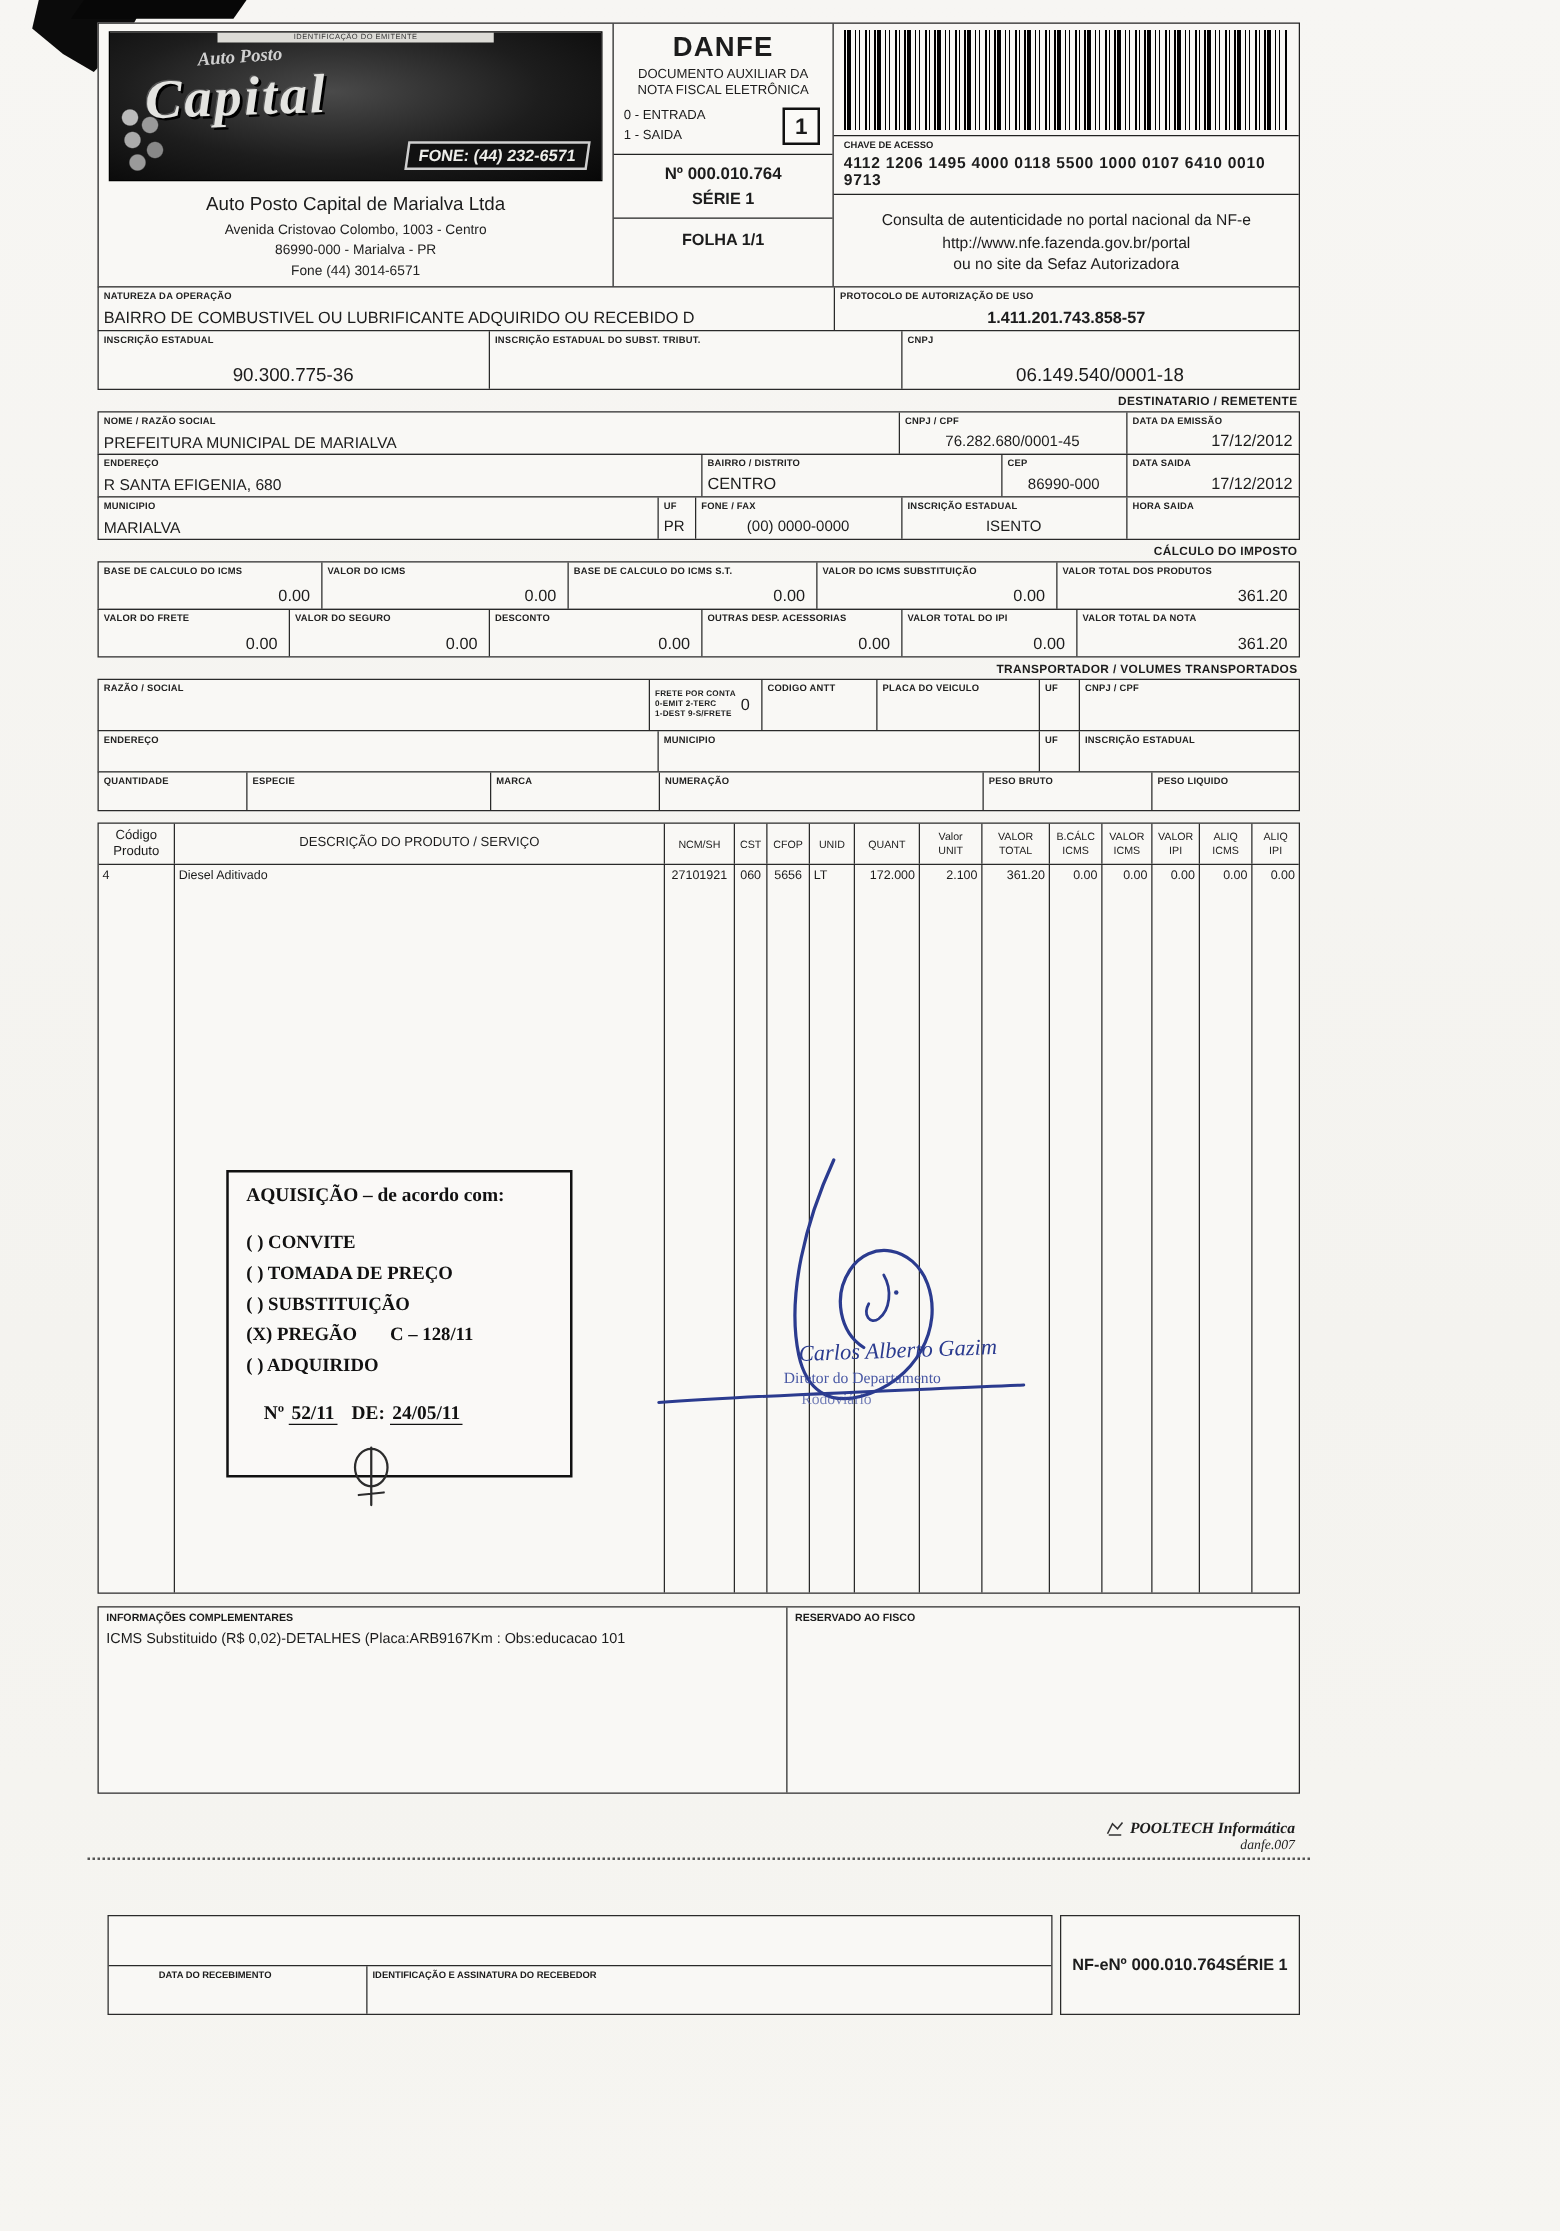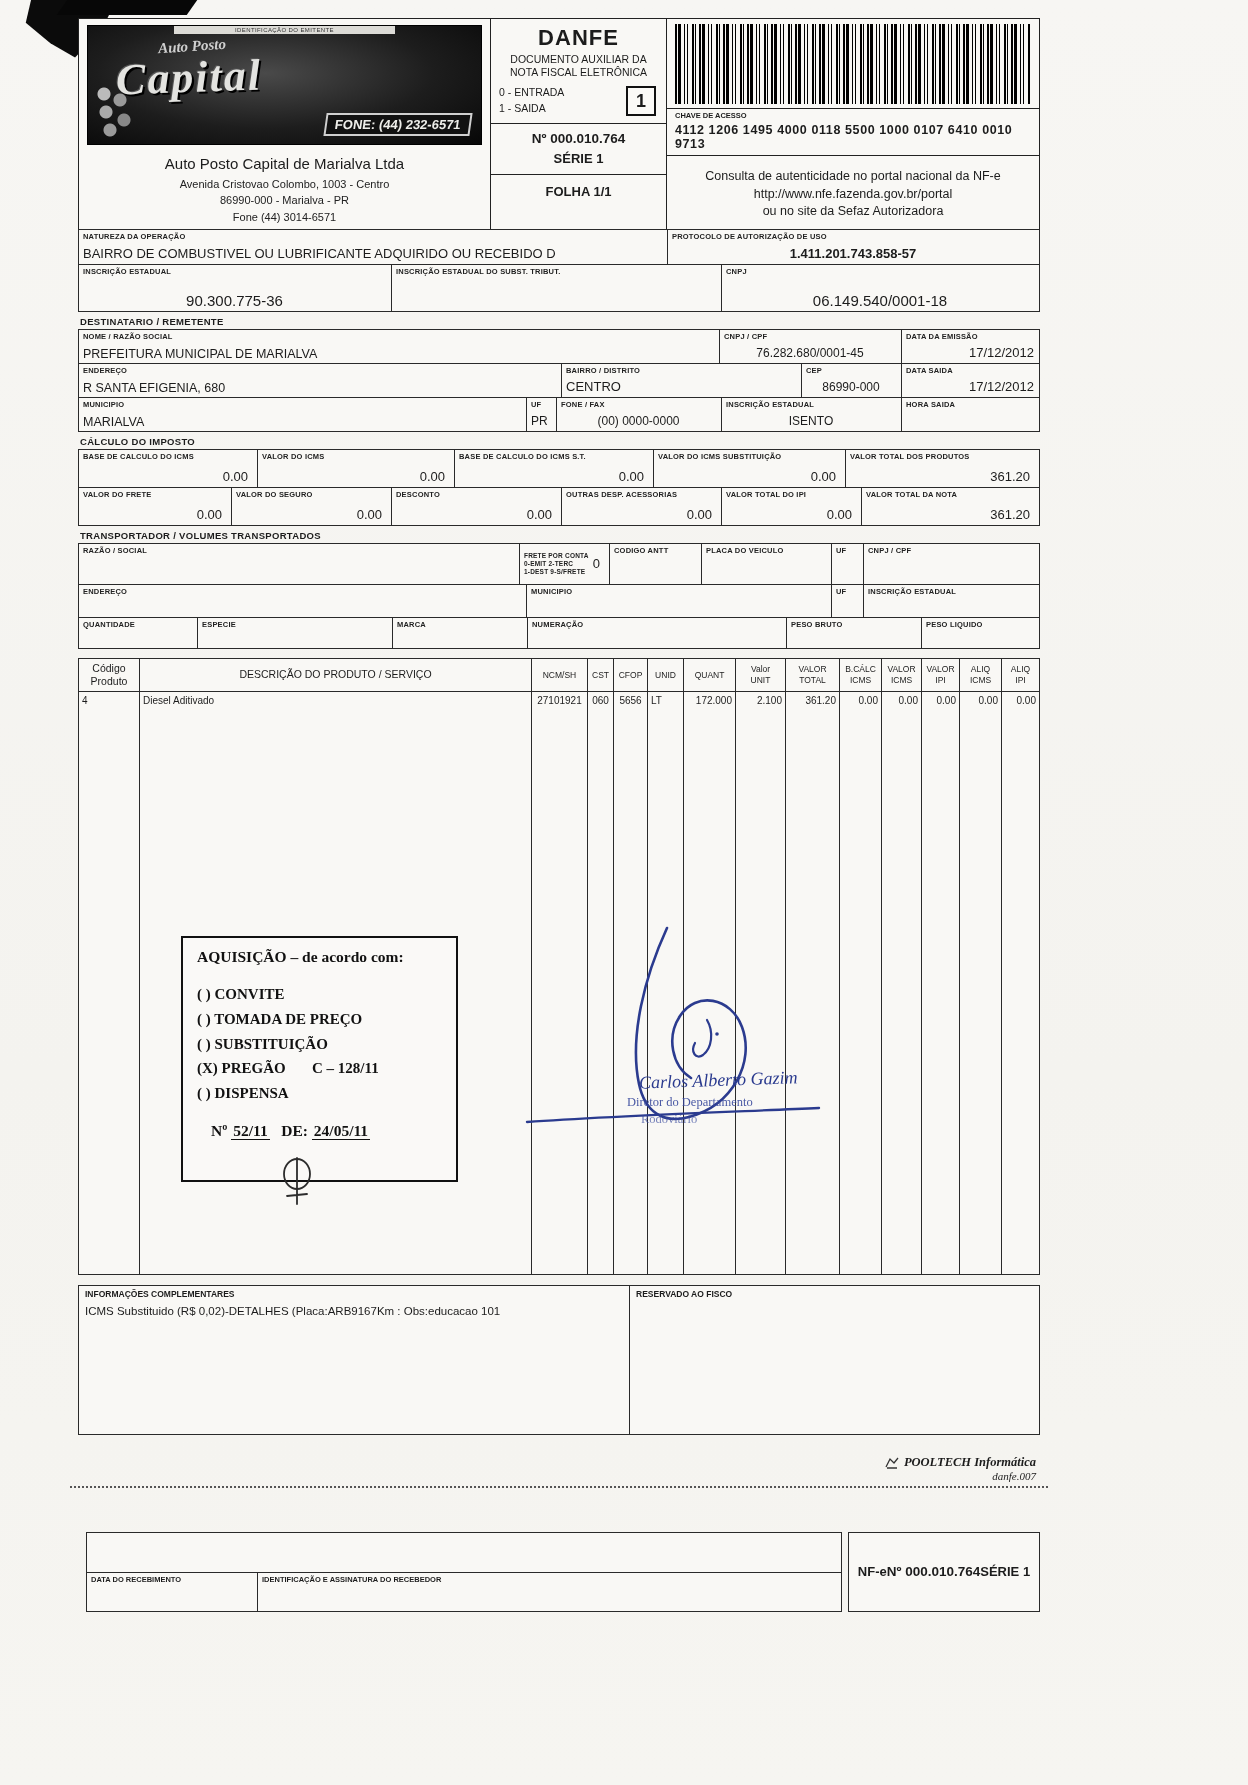--- a/index.html
+++ b/index.html
@@ -26,21 +26,21 @@
   .row { display:flex; border:1px solid #2a2a2a; margin-top:-1px; background:#f9f8f5; }
   .f { display:flex; flex-direction:column; padding:2px 5px 2px 4px; border-left:1px solid #2a2a2a; }
   .f:first-child { border-left:none; }
   .lbl { font-size:7.5px; font-weight:bold; color:#222; letter-spacing:.2px; line-height:1.2; white-space:pre-line; }
   .val { font-size:13px; margin-top:auto; line-height:1.15; }
   .val.center { text-align:center; }
   .val.right  { text-align:right; }
   .val.big    { font-size:15px; }
   .val.bold   { font-weight:bold; }
   .flex1 { flex:1; }
-  .seclabel { font-size:9.5px; font-weight:bold; padding:4px 2px 2px; letter-spacing:.3px; }
+  .seclabel { font-size:9.5px; font-weight:bold; padding:4px 2px 2px; letter-spacing:.3px;text-align:right; }
 
   
   .header { display:flex; border:1px solid #222; height:212px; background:#f9f8f5; }
   .h-left { width:412px; border-right:1px solid #222; display:flex; flex-direction:column; }
   .logo-box { height:120px; margin:6px 8px 0; position:relative;
               background: radial-gradient(ellipse at 45% 40%, #4a4a4a 0%, #1d1d1d 55%, #070707 100%);
               border:1px solid #000; overflow:hidden; }
   .ident-strip { position:absolute; top:0; left:22%; width:56%; background:#dcdbd6; color:#333;
                  font-size:6px; text-align:center; letter-spacing:.4px; padding:1px 0; }
   .logo-script { position:absolute; top:12px; left:70px; font-family:"Liberation Serif", serif;
@@ -137,21 +137,21 @@
               display:flex; align-items:center; gap:5px; }
   .danferef { font-family:"Liberation Serif", serif; font-style:italic; font-size:11px; }
   .perf { border-bottom:2px dotted #555; margin:4px -8px 0; }
 
   
   .stub { display:flex; margin-top:44px; gap:6px; padding-left:8px; }
   .stub-left { flex:1; border:1px solid #2a2a2a; display:flex; flex-direction:column; background:#f9f8f5; }
   .stub-top { height:40px; border-bottom:1px solid #2a2a2a; }
   .stub-bottom { display:flex; height:38px; }
   .stub-cell { padding:2px 4px; font-size:7.5px; font-weight:bold; }
-  .stub-cell.date { width:170px; }
+  .stub-cell.date { width:170px;margin-left:36px; }
   .stub-cell.ident { flex:1; border-left:1px solid #2a2a2a; }
   .stub-right { width:192px; border:1px solid #2a2a2a; background:#f9f8f5;
                 display:flex; flex-direction:row; align-items:center; justify-content:center;
                 font-weight:bold; line-height:1.5; }
   .nfe-t { font-size:13px; } .nfe-n { font-size:13.5px; } .nfe-s { font-size:13px; }
 </style>
 </head>
 <body>
 
 <div class="page">
@@ -454,21 +454,21 @@
         <div class="td c11 right">0.00</div>
         <div class="td c12 right">0.00</div>
         <div class="td c13 right">0.00</div>
 
         <div class="stamp">
           <div class="stamp-title">AQUISIÇÃO – de acordo com:</div>
           <div class="stamp-opt">( ) CONVITE</div>
           <div class="stamp-opt">( ) TOMADA DE PREÇO</div>
           <div class="stamp-opt">( ) SUBSTITUIÇÃO</div>
           <div class="stamp-opt">(X) PREGÃO       C – 128/11</div>
-          <div class="stamp-opt">( ) DISPENSA</div>
+          <div class="stamp-opt">( ) ADQUIRIDO</div>
           <div class="stamp-foot">
             <span>Nº</span>
             <span class="u">52/11</span>&nbsp;&nbsp;
             <span>DE:</span>
             <span class="u">24/05/11</span>
           </div>
         </div>
 
         <svg class="pen-mark" viewBox="0 0 60 60">
           <ellipse cx="30" cy="24" rx="13" ry="15" fill="none" stroke="#2c2c2c" stroke-width="1.8"></ellipse>

